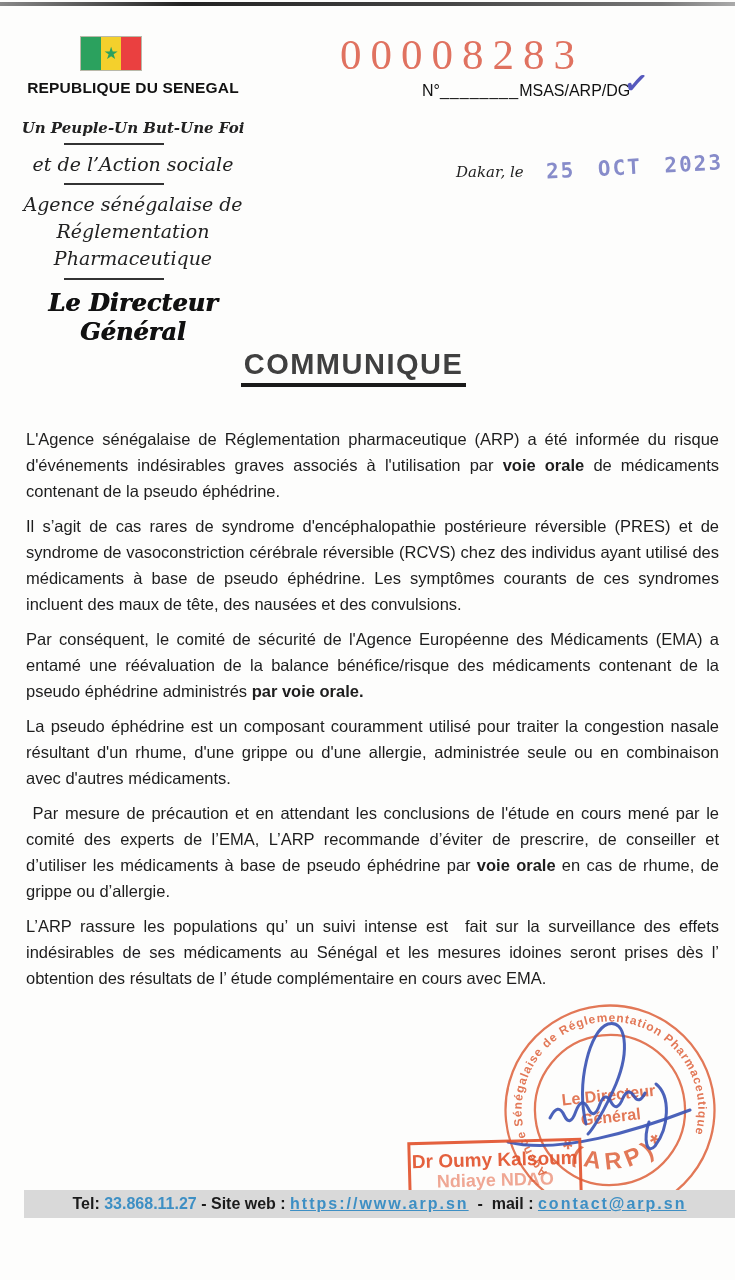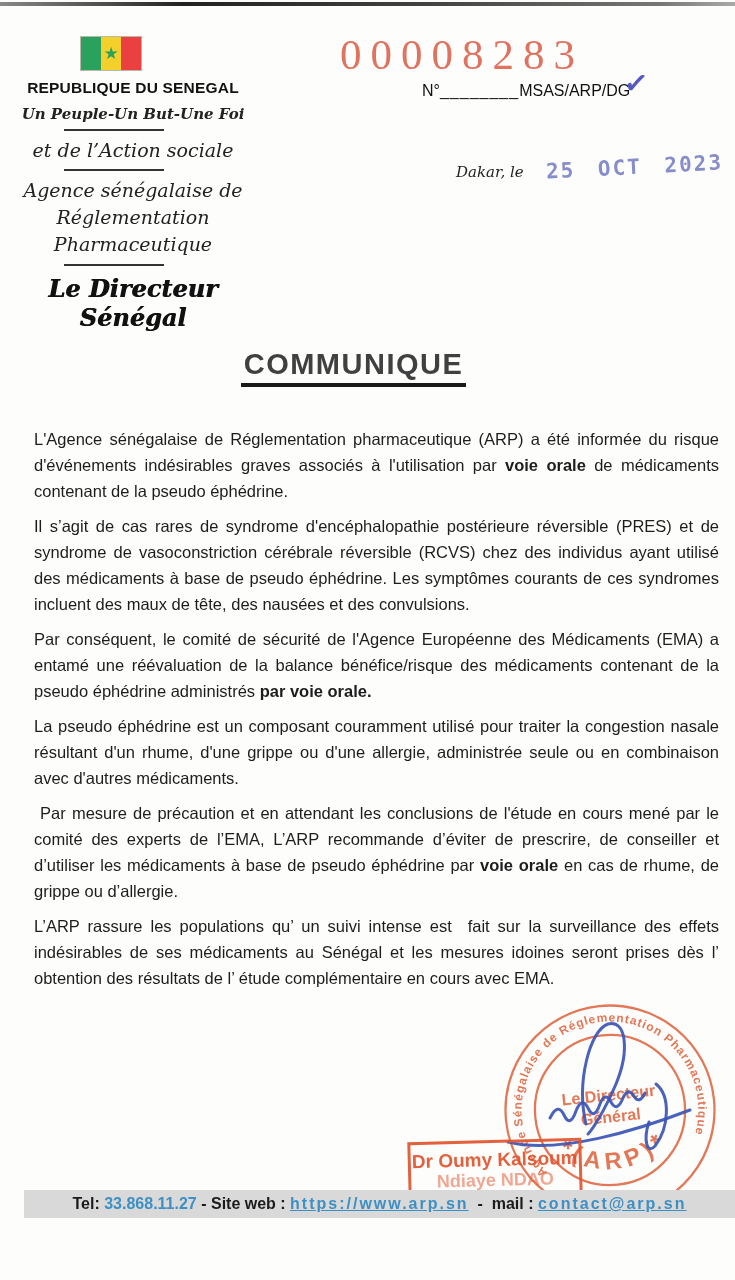--- a/index.html
+++ b/index.html
@@ -16,21 +16,21 @@
   .letterhead{position:absolute;left:8px;top:36px;width:250px;text-align:center;}
   .flag{display:flex;width:60px;height:33px;margin:0 0 8px 72px;
     border:1px solid #b9b9a9;box-shadow:0 0 0 1px #fff inset;}
   .flag .stripe{flex:1;position:relative;}
   .flag .green{background:var(--flag-green);}
   .flag .yellow{background:var(--flag-yellow);display:flex;align-items:center;justify-content:center;}
   .flag .red{background:var(--flag-red);}
   .flag .star{color:var(--flag-star);font-size:17px;line-height:1;}
   .country{font-weight:bold;font-size:15.5px;letter-spacing:.2px;color:#111;}
   .script{font-family:"DejaVu Serif","Liberation Serif",serif;font-style:italic;color:#222;}
-  .motto{font-size:15px;margin-top:8px;font-weight:bold;}
+  .motto{font-size:15px;margin-top:22px;font-weight:bold;}
   .rule{width:100px;height:2px;background:#333;margin:6px auto 6px 56px;}
   .ministry{font-size:19px;line-height:26px;}
   .agency{font-size:19px;line-height:27px;}
   .office{font-family:"DejaVu Serif","Liberation Serif",serif;font-style:italic;
     font-weight:bold;font-size:24px;margin-top:8px;color:#111;
     text-shadow:.6px 0 0 #111;}
 
   
   .ref-number{position:absolute;left:340px;top:30px;
     font-family:Liberation Serif, serif;
@@ -46,21 +46,21 @@
     letter-spacing:2px;word-spacing:8px;transform:rotate(-3deg);opacity:.9;}
 
   
   .title-wrap{position:absolute;left:0;top:348px;width:100%;text-align:center;}
   .title{display:inline-block;font-size:29px;font-weight:bold;letter-spacing:1.5px;
     color:#404040;border-bottom:4px solid #1a1a1a;padding:0 3px 2px 3px;
     transform:translateX(-14px);}
 
   
   .body{position:absolute;left:18px;top:426px;width:701px;}
-  .para{margin:0 0 9px 16px;font-size:16.5px;line-height:26px;text-align:justify;color:#1d1d1d;}
+  .para{margin:0 0 9px 8px;font-size:16.5px;line-height:26px;text-align:justify;color:#1d1d1d;}
   .para span{white-space:pre-wrap;}
 
   
   .round-stamp{position:absolute;left:496px;top:996px;width:228px;height:228px;
     transform:rotate(-6deg);opacity:.82;}
   .round-stamp .ring{fill:none;stroke:var(--stamp-red);stroke-width:2.4;}
   .round-stamp .ring-text{fill:var(--stamp-red);font-size:12.6px;letter-spacing:1px;
     font-family:"Liberation Sans",sans-serif;font-weight:bold;}
   .round-stamp .center-text{fill:var(--stamp-red);font-size:17px;font-weight:bold;
     font-family:"Liberation Sans",sans-serif;}
@@ -100,21 +100,21 @@
       <div class="stripe red"></div>
     </div>
     <div class="country">REPUBLIQUE DU SENEGAL</div>
     <div class="script motto">Un Peuple-Un But-Une Foi</div>
     <div class="rule"></div>
     <div class="script ministry">et de l’Action sociale</div>
     <div class="rule"></div>
     <div class="script agency">Agence sénégalaise de</div>
     <div class="script agency">Réglementation Pharmaceutique</div>
     <div class="rule"></div>
-    <div class="office">Le Directeur Sénégal</div>
+    <div class="office">Le Directeur Général</div>
   </div>
 
   <div class="ref-number">00008283</div>
   <div class="ref-line"><span>N°</span><span class="ref-blank">________</span><span>MSAS/ARP/DG</span></div>
   <div class="checkmark">✓</div>
 
   <div class="script dakar">Dakar, le</div>
   <div class="date-stamp">25 OCT 2023</div>
 
   <div class="title-wrap">

